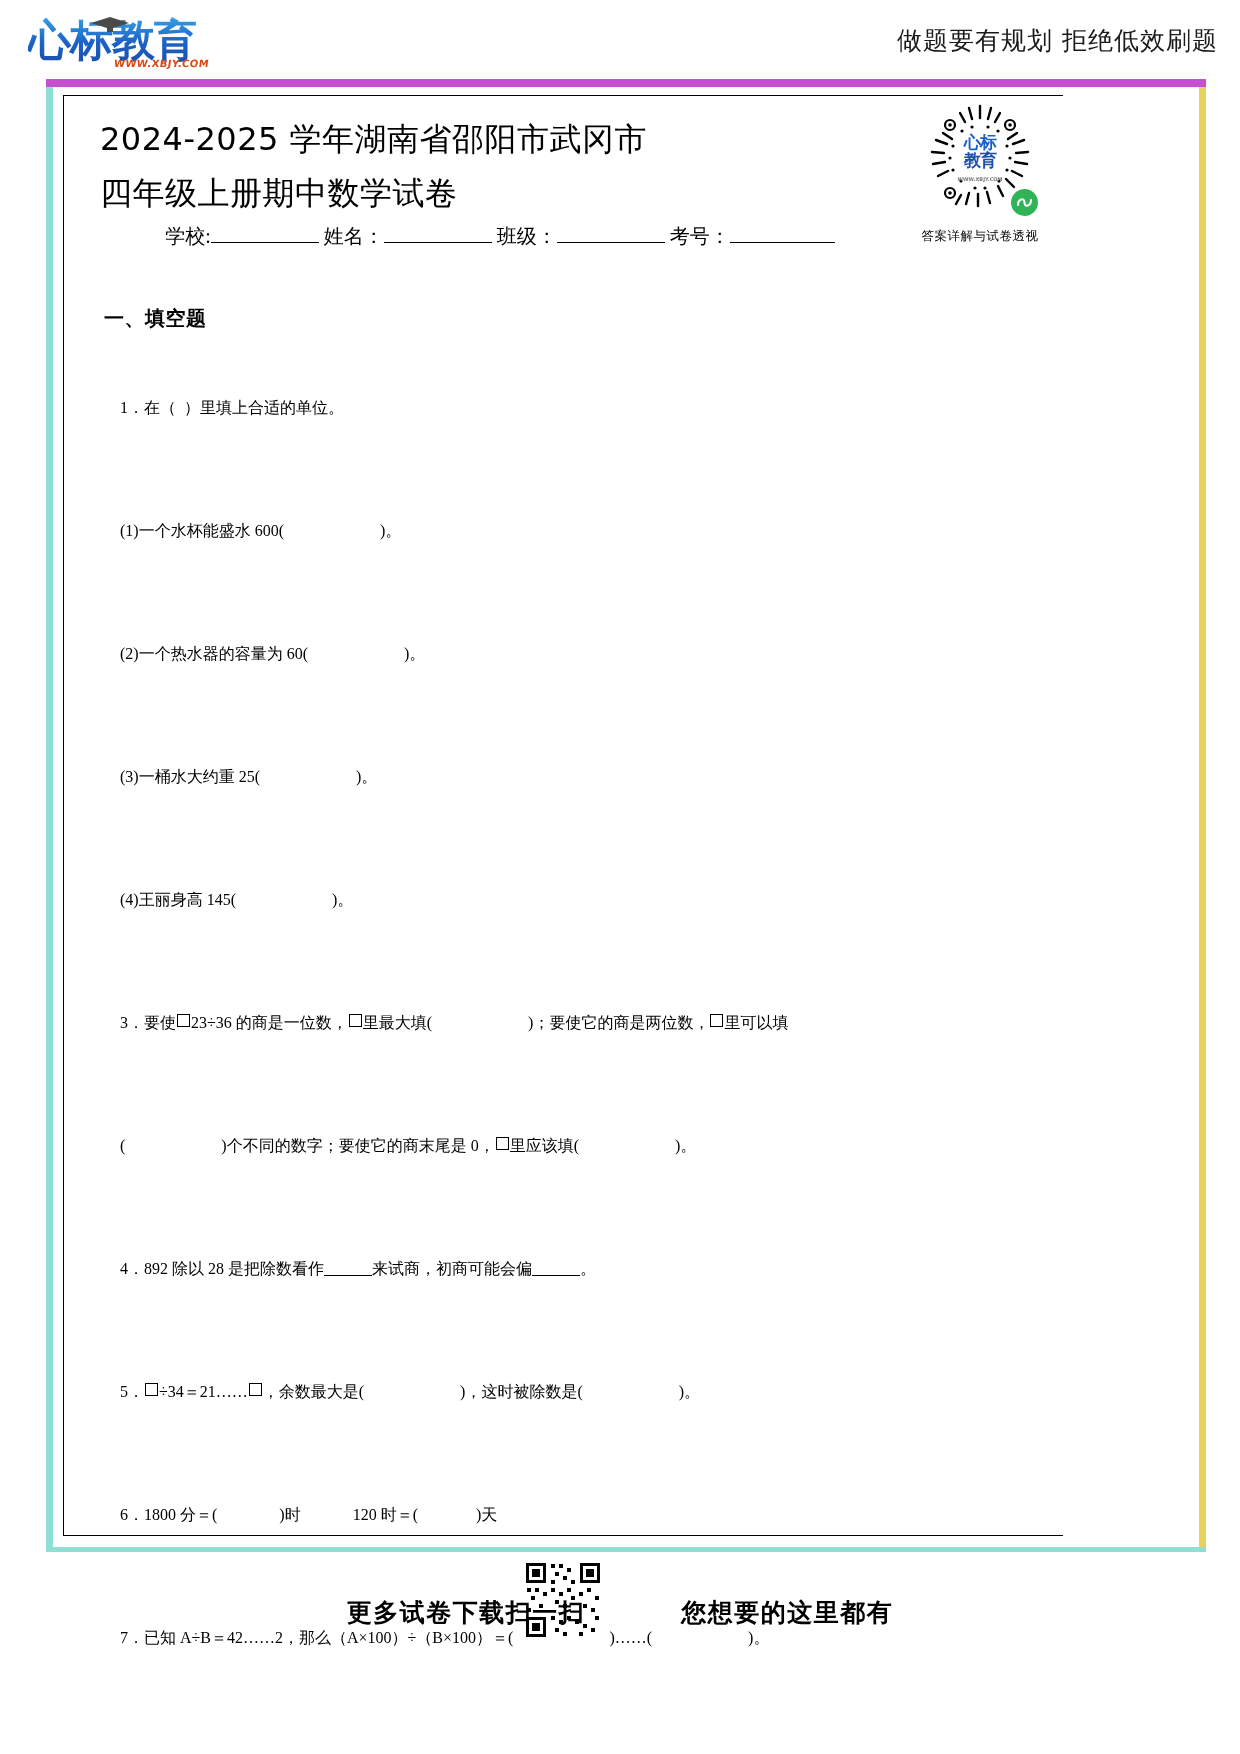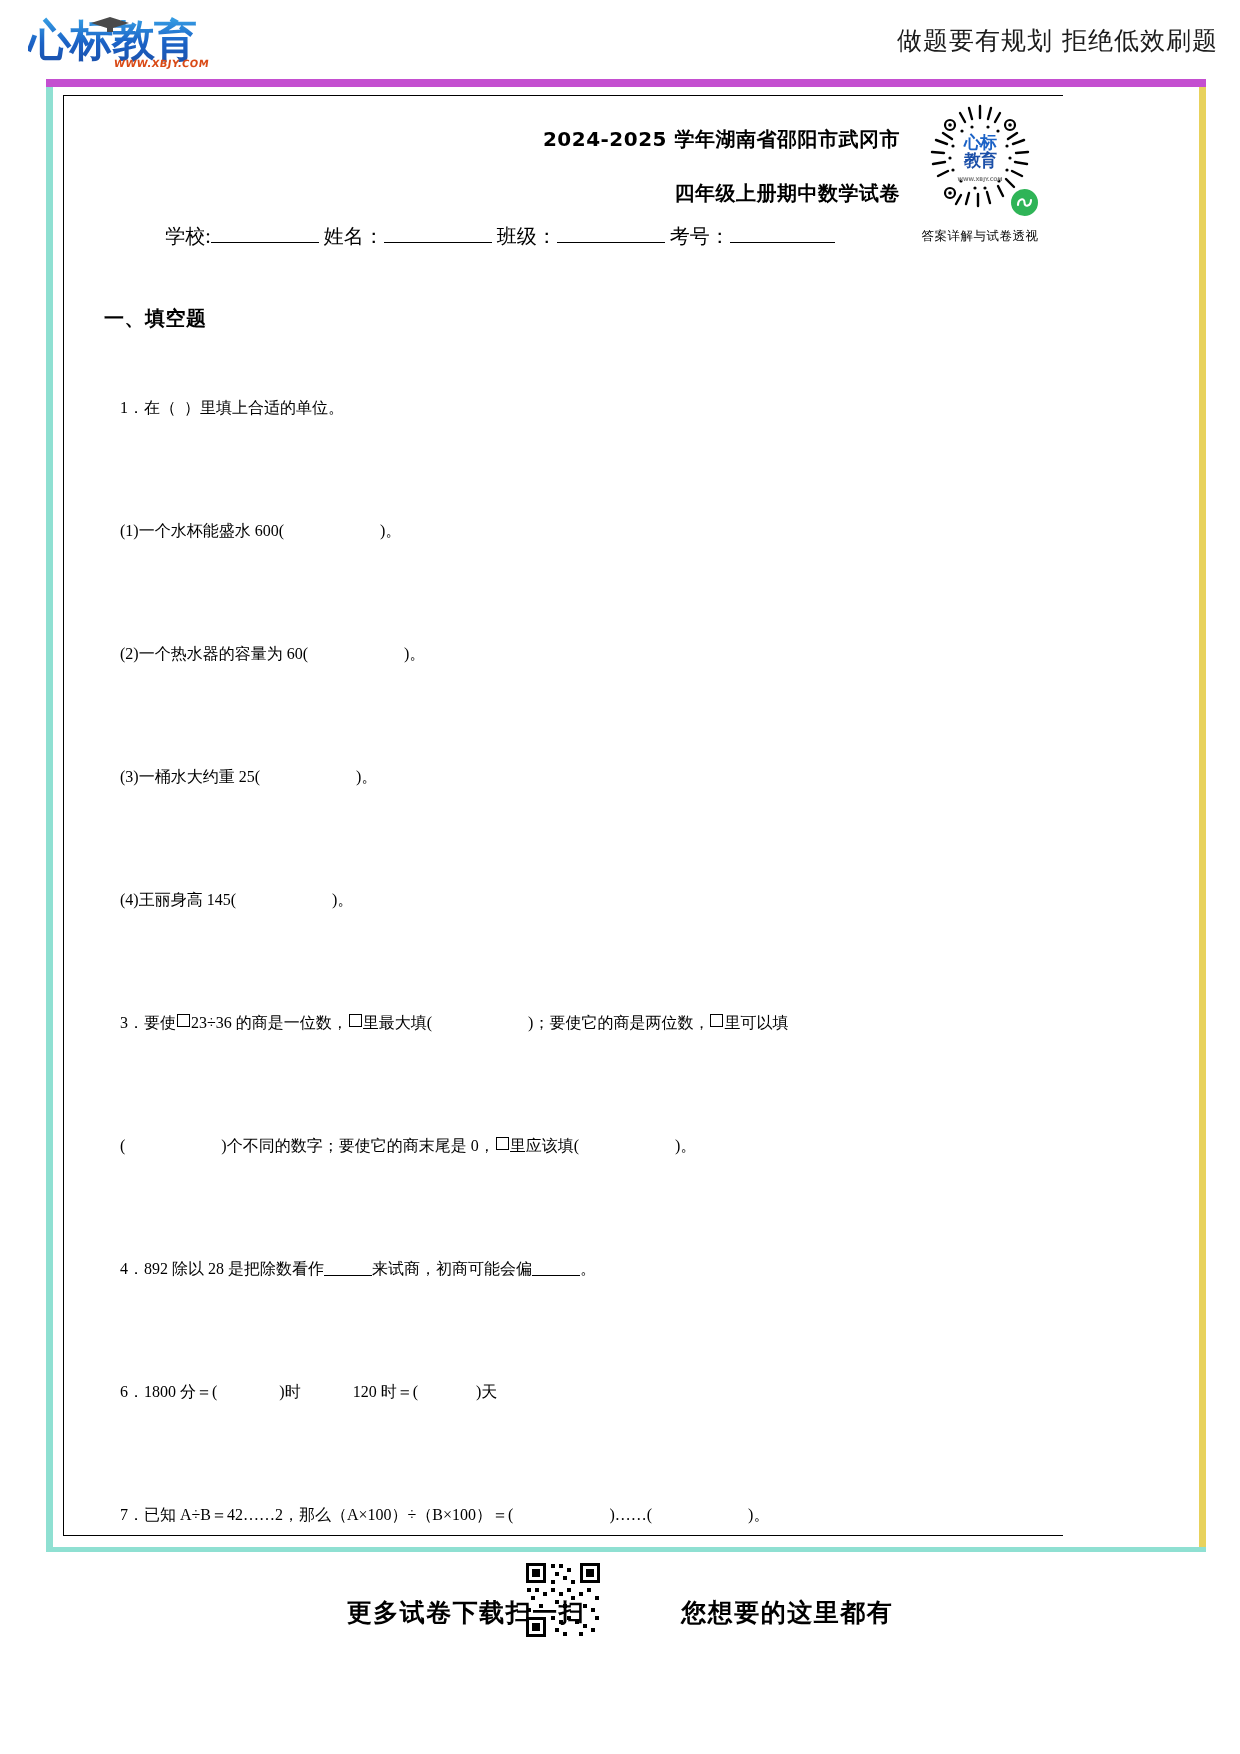--- a/index.html
+++ b/index.html
@@ -116,24 +116,24 @@
     width: 1000px; height: 1px;
     background: #000;
   }
 
   
   .exam-title {
     position: absolute;
     left: 100px;
     top: 112px;
     width: 800px;
-    text-align: right;
-    font-family: "DejaVu Sans", sans-serif;
-    font-weight: bold;
-    font-size: 20px;
+    text-align: left;
+    font-family: "DejaVu Sans", sans-serif;
+    font-weight: normal;
+    font-size: 32px;
     line-height: 54px;
     letter-spacing: 0.5px;
   }
   .exam-title .line2 { display:block; }
 
   .info-line {
     position: absolute;
     left: 100px;
     top: 222px;
     width: 800px;
@@ -404,20 +404,23 @@
     <span>3．要使</span><span class="sq"></span><span>23÷36 的商是一位数，</span><span class="sq"></span><span>里最大填(</span><span class="blank-p"></span><span>)；要使它的商是两位数，</span><span class="sq"></span><span>里可以填</span>
   </p>
   <p class="q">
     <span>(</span><span class="blank-p"></span><span>)个不同的数字；要使它的商末尾是 0，</span><span class="sq"></span><span>里应该填(</span><span class="blank-p"></span><span>)。</span>
   </p>
 
   <p class="q">
     <span>4．892 除以 28 是把除数看作</span><span class="blank-u"></span><span>来试商，初商可能会偏</span><span class="blank-u"></span><span>。</span>
   </p>
 
+  <p class="q">
+    <span>5．</span><span class="sq"></span><span>÷34＝21……</span><span class="sq"></span><span>，余数最大是(</span><span class="blank-p"></span><span>)，这时被除数是(</span><span class="blank-p"></span><span>)。</span>
+  </p>
 
   <p class="q">
     <span>6．1800 分＝(</span><span class="blank-p" style="width:62px"></span><span>)时</span><span style="display:inline-block;width:52px"></span><span>120 时＝(</span><span class="blank-p" style="width:58px"></span><span>)天</span>
   </p>
 
   <p class="q">
     <span>7．已知 A÷B＝42……2，那么（A×100）÷（B×100）＝(</span><span class="blank-p"></span><span>)……(</span><span class="blank-p"></span><span>)。</span>
   </p>
 
 </div>

